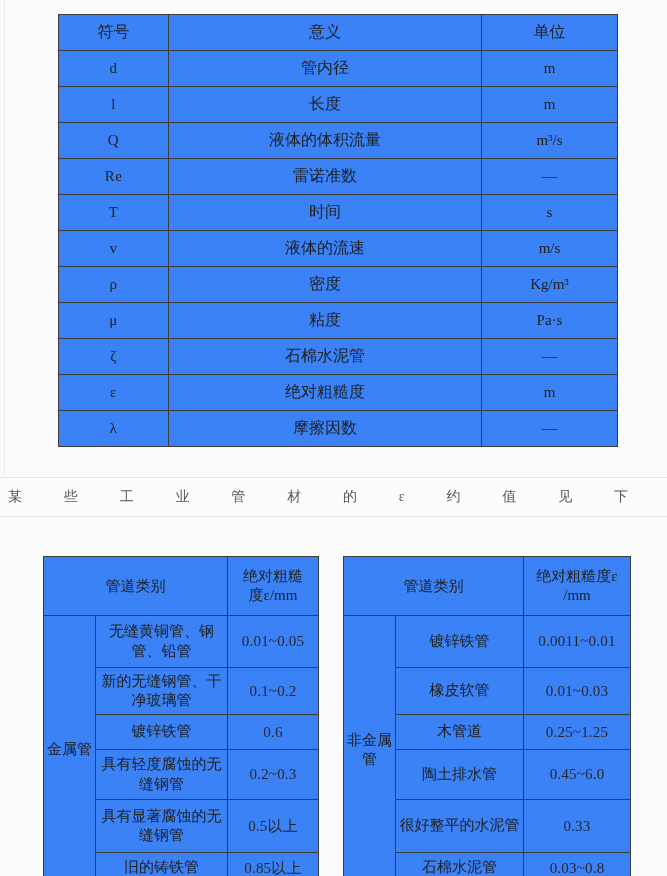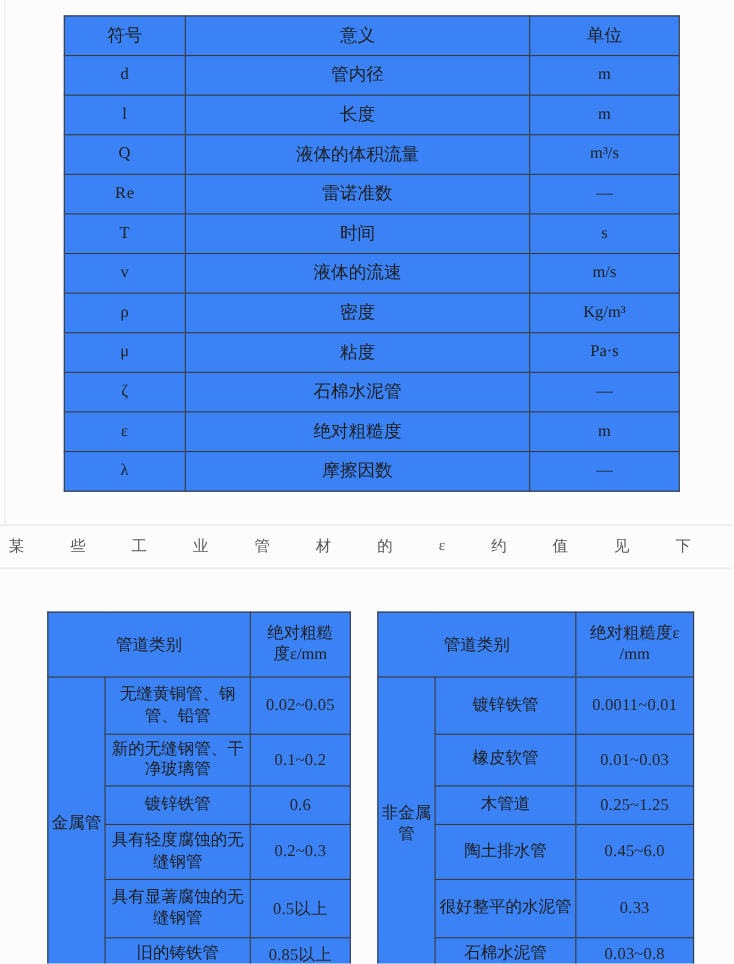--- a/index.html
+++ b/index.html
@@ -158,21 +158,21 @@
     <tr>
       <th colspan="2" class="hdr-cat">管道类别</th>
       <th class="hdr-val">绝对粗糙
 度ε/mm</th>
     </tr>
   </thead>
   <tbody>
       <tr>
         <td rowspan="6" class="group-cell">金属管</td>
         <td class="name-cell">无缝黄铜管、钢管、铅管</td>
-        <td class="value-cell">0.02~0.05</td>
+        <td class="value-cell">0.01~0.05</td>
       </tr>
       <tr>
         <td class="name-cell">新的无缝钢管、干净玻璃管</td>
         <td class="value-cell">0.1~0.2</td>
       </tr>
       <tr>
         <td class="name-cell">镀锌铁管</td>
         <td class="value-cell">0.6</td>
       </tr>
       <tr>

